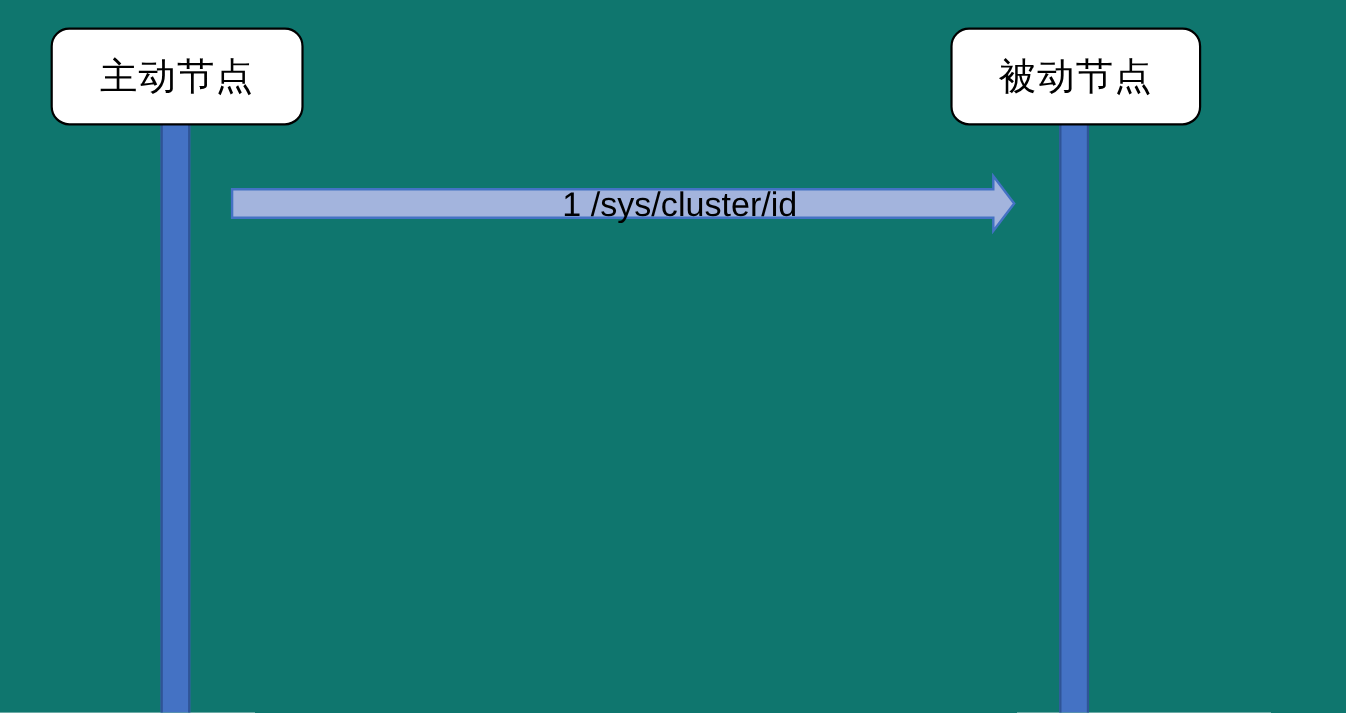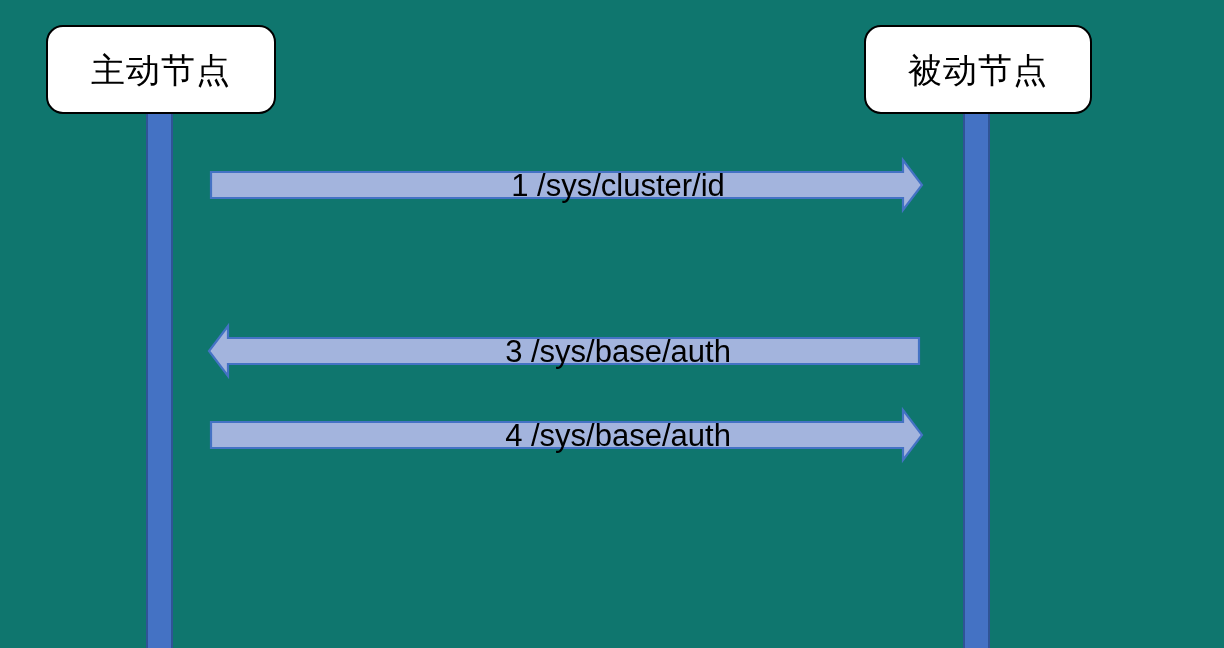--- a/index.html
+++ b/index.html
@@ -106,28 +106,16 @@
   </div>
 
   <div id="message-1" class="message">
     <svg class="arrow-svg" width="1224" height="56" viewBox="0 0 1224 56">
       <polygon points="211,15 903,15 903,3 922,28 903,53 903,41 211,41" fill="#a3b4dd" stroke="#4472c4" stroke-width="2.2" stroke-linejoin="miter"></polygon>
     </svg>
     <span class="message-label">1 /sys/cluster/id</span>
   </div>
 
 
-  <div id="message-3" class="message">
-    <svg class="arrow-svg" width="1224" height="56" viewBox="0 0 1224 56">
-      <polygon points="919,15 228,15 228,3 209,28 228,53 228,41 919,41" fill="#a3b4dd" stroke="#4472c4" stroke-width="2.2" stroke-linejoin="miter"></polygon>
-    </svg>
-    <span class="message-label">3 /sys/base/auth</span>
-  </div>
 
-  <div id="message-4" class="message">
-    <svg class="arrow-svg" width="1224" height="56" viewBox="0 0 1224 56">
-      <polygon points="211,15 903,15 903,3 922,28 903,53 903,41 211,41" fill="#a3b4dd" stroke="#4472c4" stroke-width="2.2" stroke-linejoin="miter"></polygon>
-    </svg>
-    <span class="message-label">4 /sys/base/auth</span>
-  </div>
 
 
 </div>
 
 </body></html>

